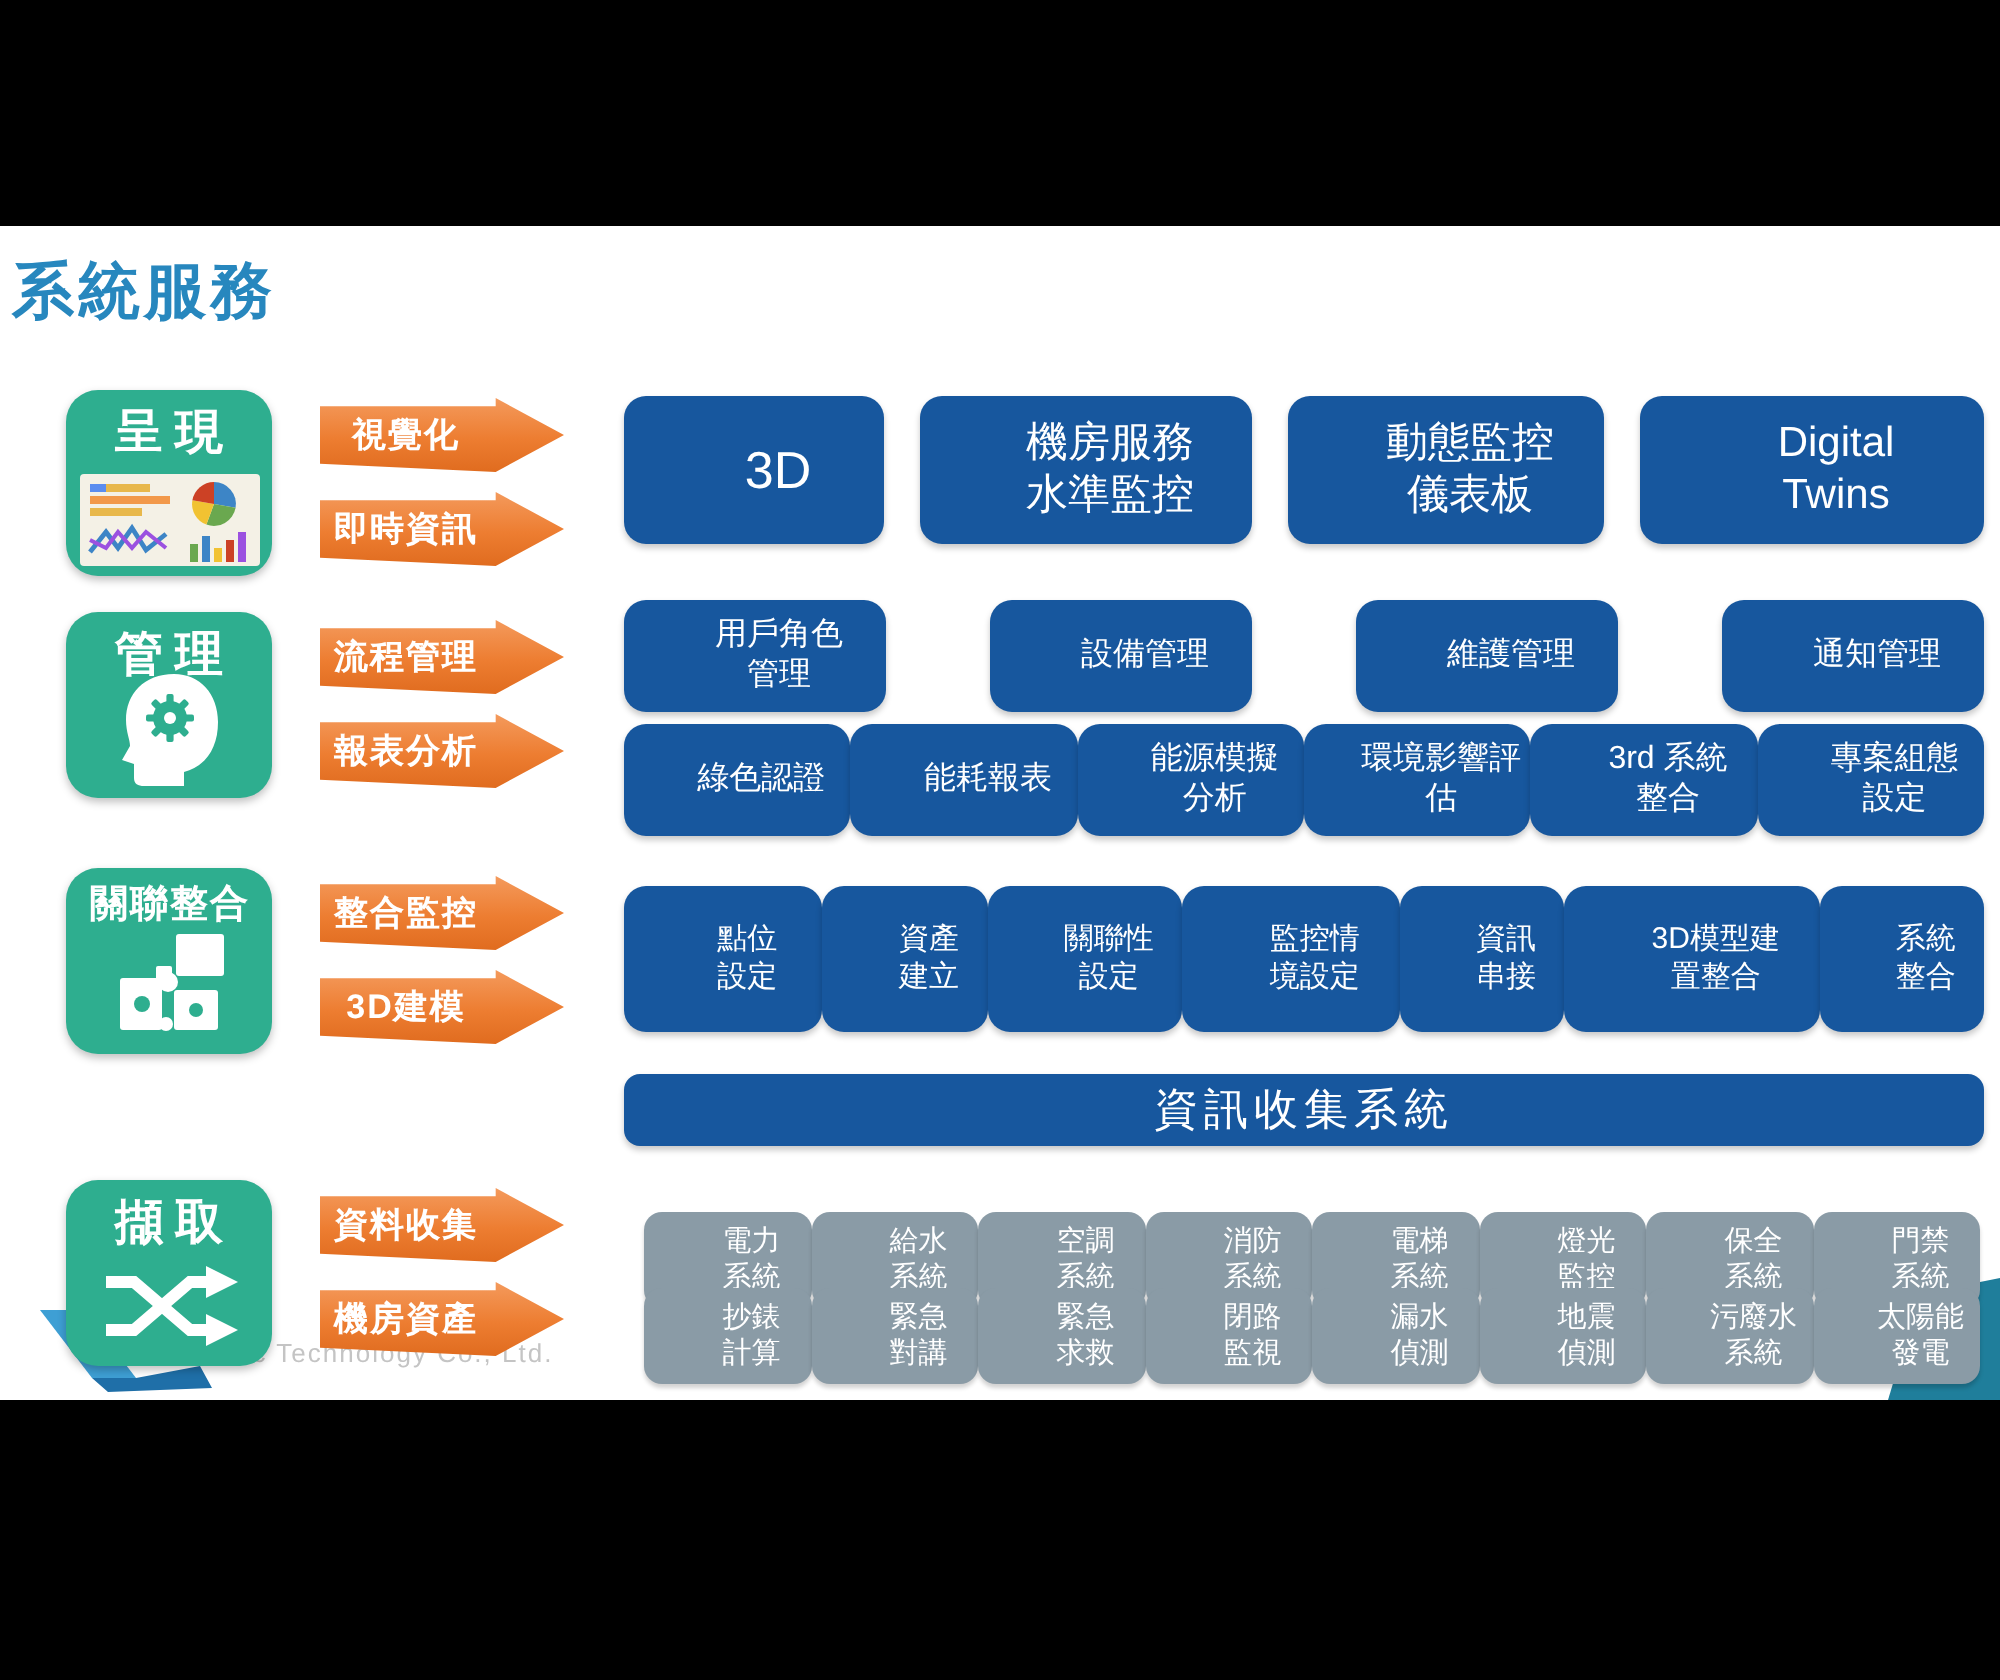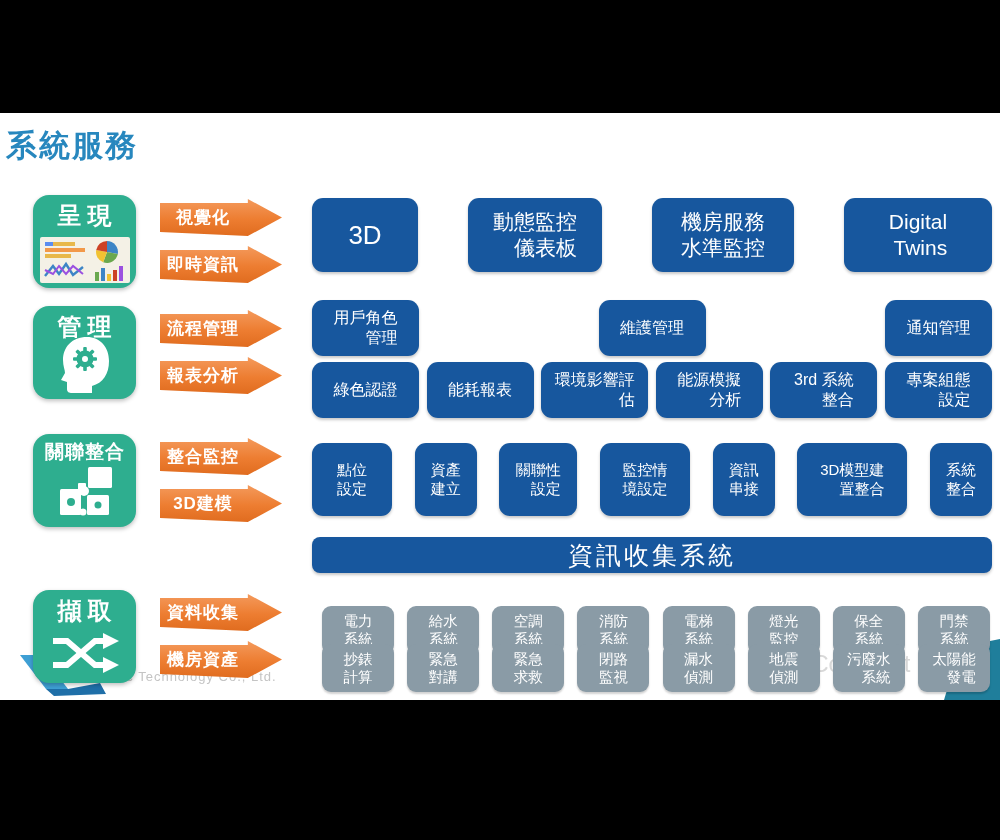--- a/index.html
+++ b/index.html
@@ -20,30 +20,30 @@
   .arrow{position:absolute;left:127px;width:122px;height:37px;color:#fff;font-size:17px;font-weight:bold;
          background:linear-gradient(180deg,#F49A5C 0%,#ED7D31 55%,#E06C1F 100%);
          clip-path:polygon(0 11%,72% 11%,72% 0,100% 50%,72% 100%,0 89%);
          display:flex;align-items:center;justify-content:center;padding-right:36px;box-sizing:border-box;
          letter-spacing:1px;}
   .arrow.a1{top:4px}.arrow.a2{top:51px}
 
   
   .row{position:absolute;left:312px;width:680px;display:flex;justify-content:space-between;z-index:2;}
   .box{background:#17579E;color:#fff;border-radius:11px;display:flex;align-items:center;justify-content:center;
-       text-align:right;white-space:pre-line;box-shadow:0 2px 3px rgba(0,0,0,.22);line-height:1.25;}
+       text-align:center;white-space:pre-line;box-shadow:0 2px 3px rgba(0,0,0,.22);line-height:1.25;padding-left:24px;}
   .r1{top:85px;height:74px;font-size:21px;}
   .r2{top:187px;height:56px;font-size:16px;}
   .r3{top:249px;height:56px;font-size:16px;}
   .r4{top:330px;height:73px;font-size:15px;}
   .r2 .box,.r3 .box{width:107px;}
   .f3d{font-size:26px;}
   .bar{position:absolute;left:312px;top:424px;width:680px;height:36px;z-index:2;
        background:#17579E;color:#fff;border-radius:8px;display:flex;align-items:center;justify-content:center;
-       font-size:25px;letter-spacing:3px;box-shadow:0 2px 3px rgba(0,0,0,.22);}
+       font-size:22px;letter-spacing:3px;box-shadow:0 2px 3px rgba(0,0,0,.22);}
   .gray{left:322px;width:668px;height:48px;font-size:14.5px;}
   .g1{top:493px;}.g2{top:531px;}
   .gray .box{width:72px;background:#8A9BA6;border-radius:9px;box-shadow:0 2px 2px rgba(0,0,0,.18);}
 
   .wm{position:absolute;color:#C4C4C4;z-index:1;}
   .wm-left{left:90px;top:556px;font-size:13px;letter-spacing:1px;}
   .wm-right{left:812px;top:538px;font-size:23px;color:#D8D8D8;}
 
   .corner{position:absolute;z-index:1;}
   .corner-left{left:8px;top:530px;}
@@ -158,42 +158,43 @@
             <polygon points="56,30 72,38 56,46" fill="#ffffff"></polygon>
           </svg>
         </div>
       </div>
       <div class="arrow a1">資料收集</div>
       <div class="arrow a2">機房資產</div>
     </div>
 
     <div class="row r1">
       <div class="box f3d" style="width:106px">3D</div>
+      <div class="box" style="width:142px">機房服務
+水準監控</div>
       <div class="box" style="width:134px">動態監控
 儀表板</div>
-      <div class="box" style="width:142px">機房服務
-水準監控</div>
       <div class="box" style="width:148px">Digital
 Twins</div>
     </div>
 
     <div class="row r2">
       <div class="box">用戶角色
 管理</div>
+      <div class="box">設備管理</div>
       <div class="box">維護管理</div>
       <div class="box">通知管理</div>
     </div>
 
     <div class="row r3">
       <div class="box">綠色認證</div>
       <div class="box">能耗報表</div>
+      <div class="box">能源模擬
+分析</div>
       <div class="box">環境影響評
 估</div>
-      <div class="box">能源模擬
-分析</div>
       <div class="box">3rd 系統
 整合</div>
       <div class="box">專案組態
 設定</div>
     </div>
 
     <div class="row r4">
       <div class="box" style="width:80px">點位
 設定</div>
       <div class="box" style="width:62px">資產

